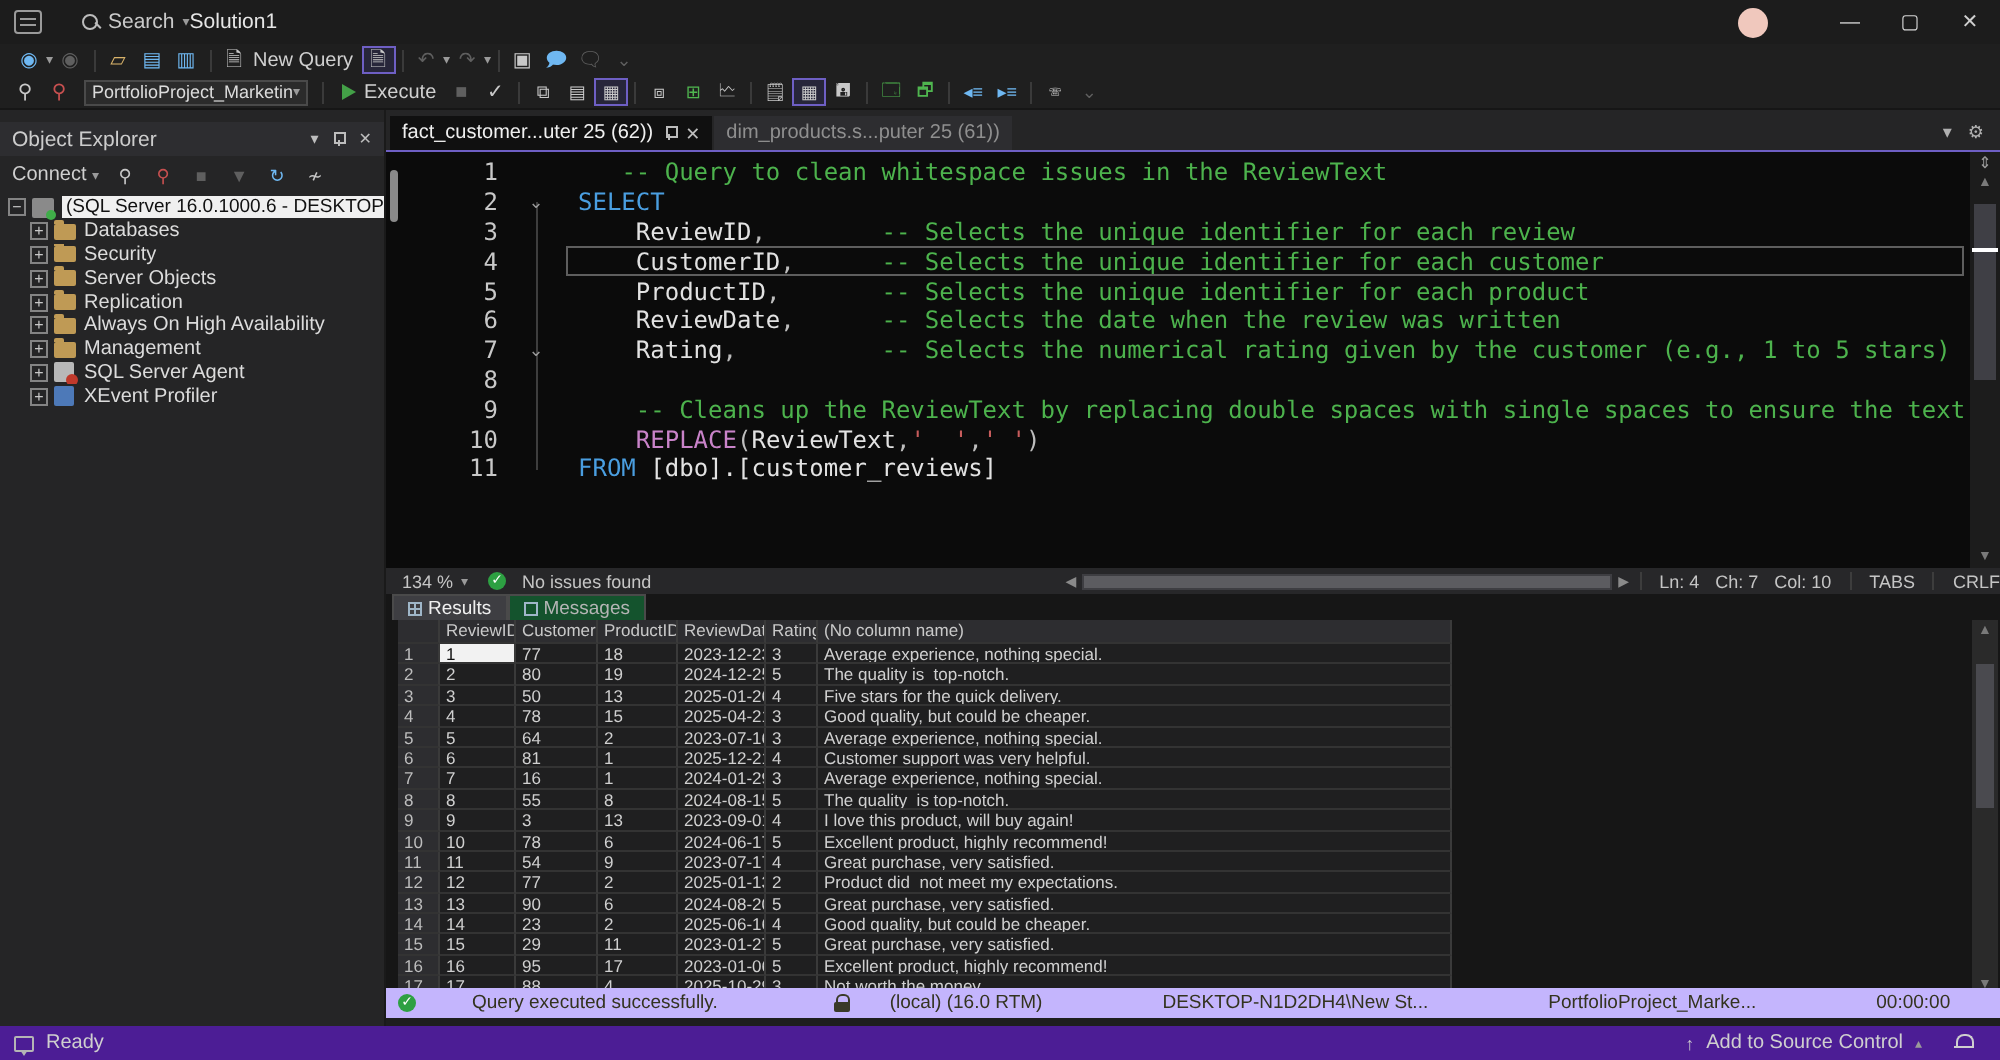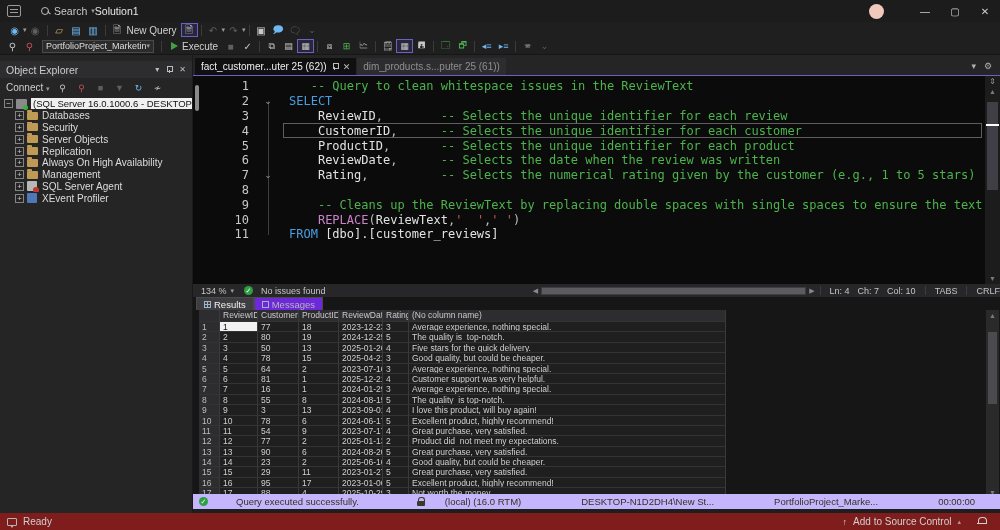--- a/index.html
+++ b/index.html
@@ -117,21 +117,21 @@
   .gcheck { width:9px; height:9px; border-radius:50%; background:#2da042; color:#fff; font-size:7px;
             line-height:9px; text-align:center; margin:0 4px 0 10px; flex:0 0 auto; }
   .hs-track { width:265px; height:8px; background:#3e3e42; margin:0 3px; position:relative; }
   .hs-thumb { position:absolute; left:1px; right:1px; top:1px; bottom:1px; background:#5c5c60; }
   .hs-arrow { font-size:7px; color:#8a8a8a; }
 
   
   .results { position:absolute; top:242px; bottom:15px; left:0; right:0; background:#161616; overflow:hidden; }
   .rtabs { height:13px; display:flex; align-items:flex-end; padding-left:3px; font-size:9.5px; }
   .rtab { display:flex; align-items:center; gap:3px; padding:0 7px; height:13px; border:1px solid #4a4a4a;
-          border-bottom:none; background:#6d28d9; color:#b5b5b5; }
+          border-bottom:none; background:#14532d; color:#b5b5b5; }
   .rtab.active { background:#3e3e42; color:#f0f0f0; }
   .rtab-ic { width:7px; height:7px; border:1px solid #9fb6c8; display:inline-block; }
   .rtab-ic.grid4 { background:linear-gradient(#9fb6c8,#9fb6c8) 50% 0/1px 100% no-repeat,
                    linear-gradient(#9fb6c8,#9fb6c8) 0 50%/100% 1px no-repeat; }
   .grid { position:absolute; top:13px; left:6px; width:527px; font-size:8.5px; color:#d0d0d0; }
   .grow { display:grid; grid-template-columns:21px 38px 41px 40px 44px 26px 1fr; height:10.4px; }
   .grow.ghead { height:12px; }
   .gcell { border-right:1px solid #3a3a3a; border-bottom:1px solid #333; padding:0 3px;
            white-space:pre; overflow:hidden; line-height:10.2px; background:#1f1f20; }
   .ghead .gcell { background:#2d2d30; color:#c9c9c9; line-height:11.5px; }
@@ -144,21 +144,21 @@
   .yellowbar { position:absolute; left:0; right:0; bottom:4px; height:15px; background:#c4b5fd;
                color:#33331f; font-size:9.5px; display:flex; align-items:center;gap:24px; }
   .ysep { width:1px; height:15px; background:#bdbf73; margin:0 6px; }
   .ylock { position:relative; width:8px; height:9px; margin:0 4px 0 10px; }
   .ylock::before { content:""; position:absolute; bottom:0; left:0; width:8px; height:5px; background:#3a3a28; border-radius:1px; }
   .ylock::after { content:""; position:absolute; top:0; left:1.5px; width:5px; height:5px;
                   border:1.2px solid #3a3a28; border-bottom:none; border-radius:3px 3px 0 0; }
   .yitem { white-space:nowrap; }
 
   
-  .bottombar { position:absolute; left:0; right:0; bottom:0; height:17px; background:#7f1d1d;
+  .bottombar { position:absolute; left:0; right:0; bottom:0; height:17px; background:#4c1d95;
                display:flex; align-items:center; font-size:10px; color:#cfcfcf; }
   .ready-ic { width:10px; height:8px; border:1px solid #b5b5b5; border-radius:1px; margin:0 6px 0 7px; position:relative; }
   .ready-ic::after { content:""; position:absolute; bottom:-3px; left:2px; border-left:2px solid transparent;
                      border-right:2px solid transparent; border-top:3px solid #b5b5b5; }
   .bb-right { margin-left:auto; display:flex; align-items:center; gap:6px; padding-right:14px; }
   .bell { position:relative; width:9px; height:9px; margin-left:10px; }
   .bell::before { content:""; position:absolute; top:0; left:1px; width:7px; height:6px;
                   border:1px solid #cfcfcf; border-bottom:none; border-radius:4px 4px 0 0; }
   .bell::after { content:""; position:absolute; top:6px; left:0; width:9px; height:1px; background:#cfcfcf;
                  box-shadow:3px 2px 0 -1px #cfcfcf; }

